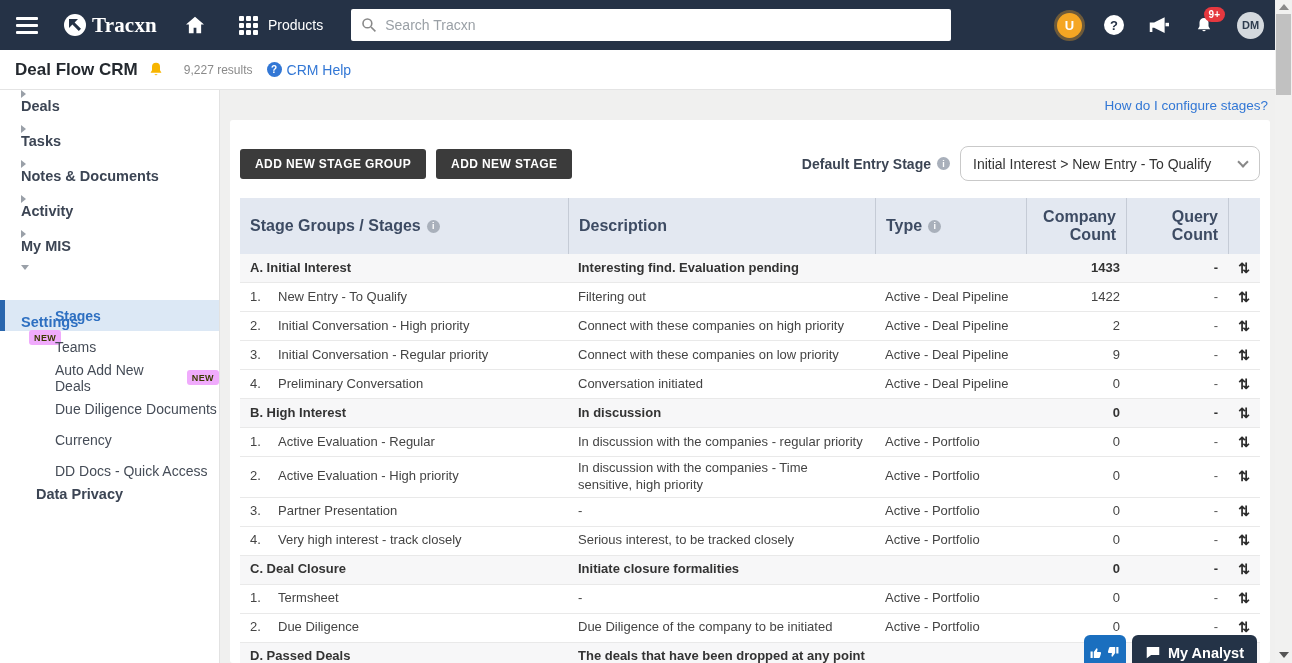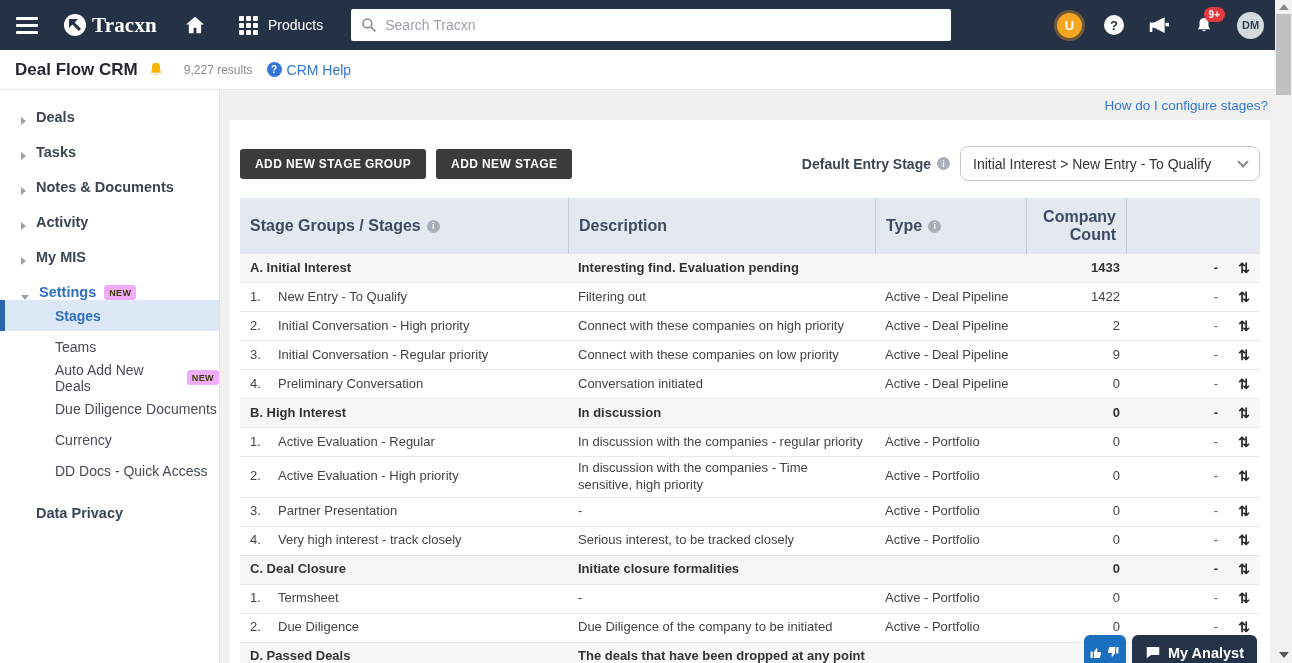--- a/index.html
+++ b/index.html
@@ -35,21 +35,21 @@
   .page-title { font-size:17px; font-weight:bold; color:#24292f; }
   .bell-orange { margin-left:10px; display:flex; }
   .results-count { font-size:12px; color:#8a8a8a; margin-left:20px; }
   .crm-help { display:flex; align-items:center; margin-left:14px; cursor:pointer; }
   .q-circle { width:15px; height:15px; border-radius:50%; background:#3277d5; color:#fff; font-size:10px; font-weight:bold; display:flex; align-items:center; justify-content:center; margin-right:5px; }
   .crm-help span.lbl { font-size:14px; color:#3277d5; }
 
   
   .layout { display:flex; height:573px; }
   .sidebar { width:220px; background:#fff; border-right:1px solid #e2e2e2; flex-shrink:0; }
-  .side-item { height:35px; display:flex; align-items:flex-end; padding-left:21px; cursor:pointer; }
+  .side-item { height:35px; display:flex; align-items:flex-start; padding-left:21px; cursor:pointer;flex-direction:column; }
   .chev { width:0; height:0; margin-right:10px; }
   .chev.right { border-top:4px solid transparent; border-bottom:4px solid transparent; border-left:5px solid #9aa0a8; }
   .chev.down { border-left:4px solid transparent; border-right:4px solid transparent; border-top:5px solid #9aa0a8; }
   .side-label { font-size:14.5px; font-weight:bold; color:#3c4554; }
   .side-item.active .side-label { color:#2d6fc1;margin-top:44px; }
   .badge-new { background:#f0abfc; color:#3a3a00; font-size:9px; font-weight:bold; padding:3px 5px 2px; border-radius:3px; margin-left:8px; letter-spacing:.4px; }
   .sub-item { height:31px; display:flex; align-items:center; padding-left:50px; font-size:14px; color:#454c57; cursor:pointer; border-left:5px solid transparent; }
   .sub-item.active { background:#dce8f5; border-left-color:#2a66ad; color:#2d6fc1; font-weight:bold; }
 
   
@@ -250,20 +250,23 @@
             <div class="th c2">
               <span>Description</span>
             </div>
             <div class="th c3">
               <span>Type</span>
               <span class="info"></span>
             </div>
             <div class="th c4">
               <span>Company Count</span>
             </div>
+            <div class="th c5">
+              <span>Query Count</span>
+            </div>
             <div class="th c6"></div>
           </div>
           <div class="trow group">
             <div class="td c1">
               <span>A. Initial Interest</span>
             </div>
             <div class="td c2">Interesting find. Evaluation pending</div>
             <div class="td c3"></div>
             <div class="td c4">1433</div>
             <div class="td c5">-</div>

